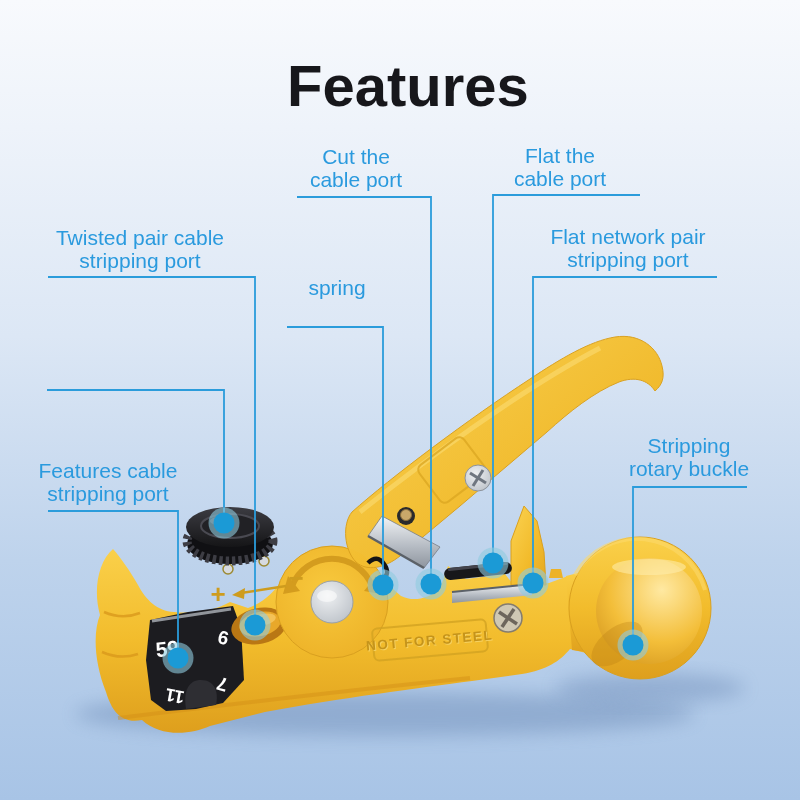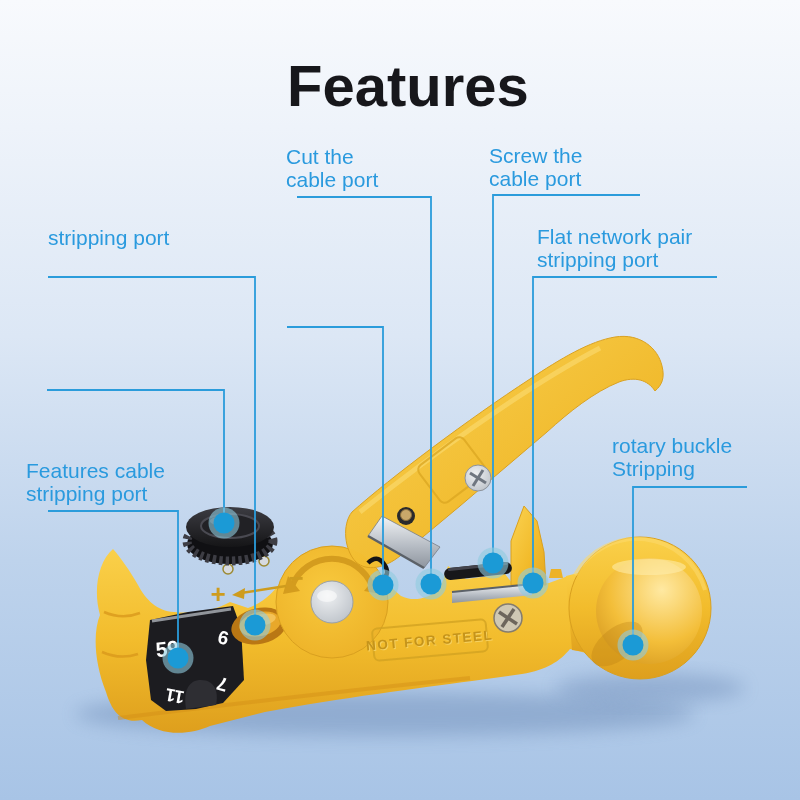--- a/index.html
+++ b/index.html
@@ -6,21 +6,21 @@
   .stage{
     position:relative;width:800px;height:800px;overflow:hidden;
     background:linear-gradient(180deg,#F8FAFD 0%,#EEF3FA 16%,#DCE7F5 42%,#BED3EC 70%,#A8C4E6 100%);
     font-family:"Liberation Sans",sans-serif;
   }
   .title{
     position:absolute;top:52px;left:0;width:800px;text-align:center;
     font-size:58px;font-weight:bold;letter-spacing:0px;color:#17171B;margin-left:8px;
   }
   .callout{
-    position:absolute;text-align:left;color:#2A9ADE;
+    position:absolute;text-align:center;color:#2A9ADE;
     font-size:21px;line-height:22.5px;font-weight:400;
   }
   svg{position:absolute;left:0;top:0;}
 </style>
 </head>
 <body>
 
 <div class="stage">
 
   <div class="title">Features</div>
@@ -230,34 +230,36 @@
           <circle cx="633" cy="645" r="10.5" fill="#1B9AD6"></circle>
         </g>
     </g>
   </svg>
 
   <div class="callout" style="left:286px;top:146px;width:140px">
     <div>Cut the</div>
     <div>cable port</div>
   </div>
   <div class="callout" style="left:489px;top:145px;width:142px">
-    <div>Screw the</div>
+    <div>Flat the</div>
     <div>cable port</div>
   </div>
   <div class="callout" style="left:48px;top:227px;width:184px">
+    <div>Twisted pair cable</div>
     <div>stripping port</div>
   </div>
   <div class="callout" style="left:537px;top:226px;width:182px">
     <div>Flat network pair</div>
     <div>stripping port</div>
   </div>
   <div class="callout" style="left:267px;top:277px;width:140px">
+    <div>spring</div>
   </div>
   <div class="callout" style="left:26px;top:460px;width:164px">
     <div>Features cable</div>
     <div>stripping port</div>
   </div>
   <div class="callout" style="left:612px;top:435px;width:154px">
+    <div>Stripping</div>
     <div>rotary buckle</div>
-    <div>Stripping</div>
   </div>
 
 </div>
 
 </body></html>

